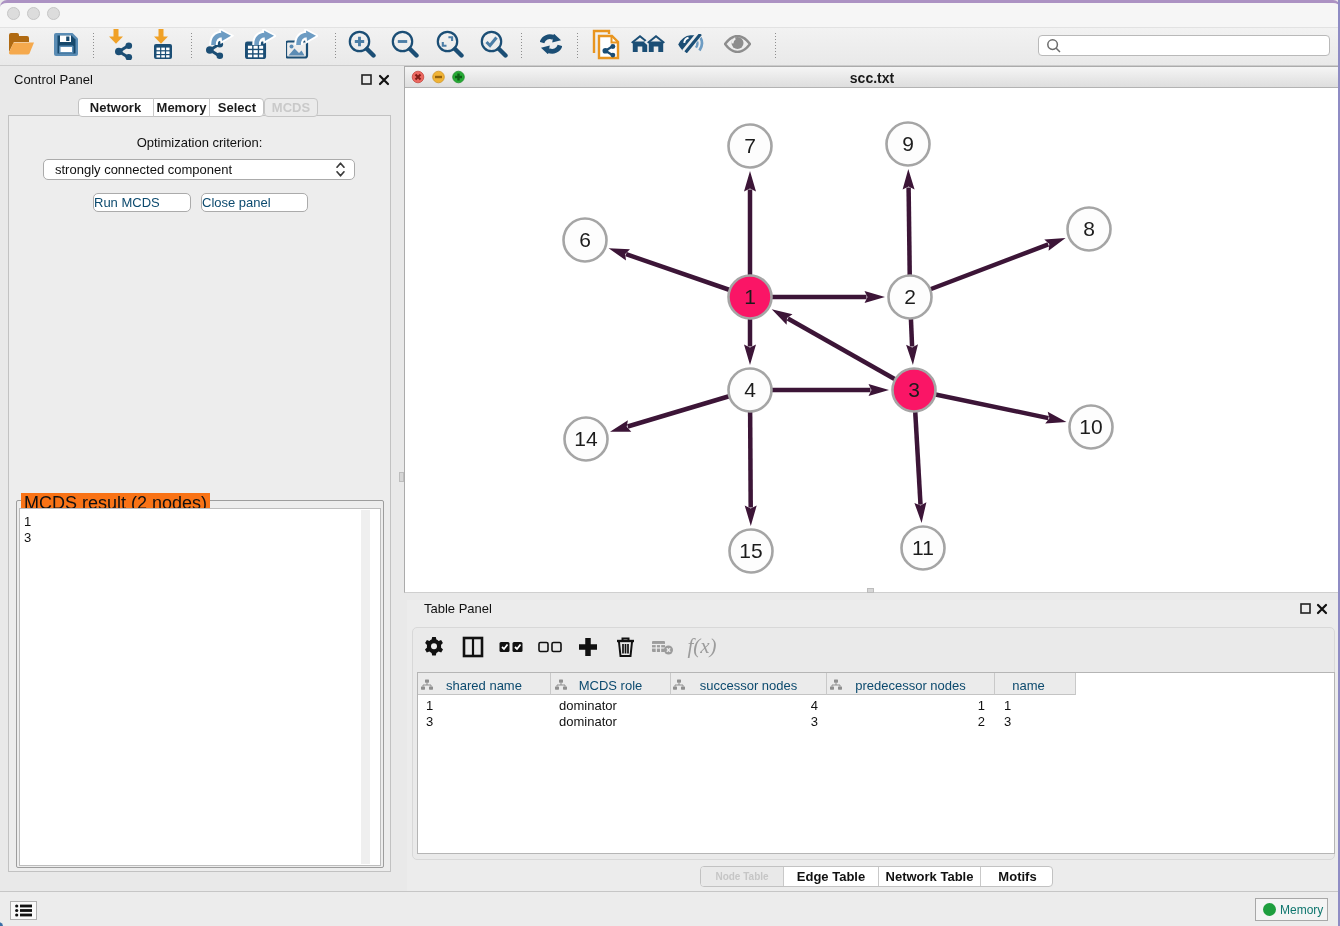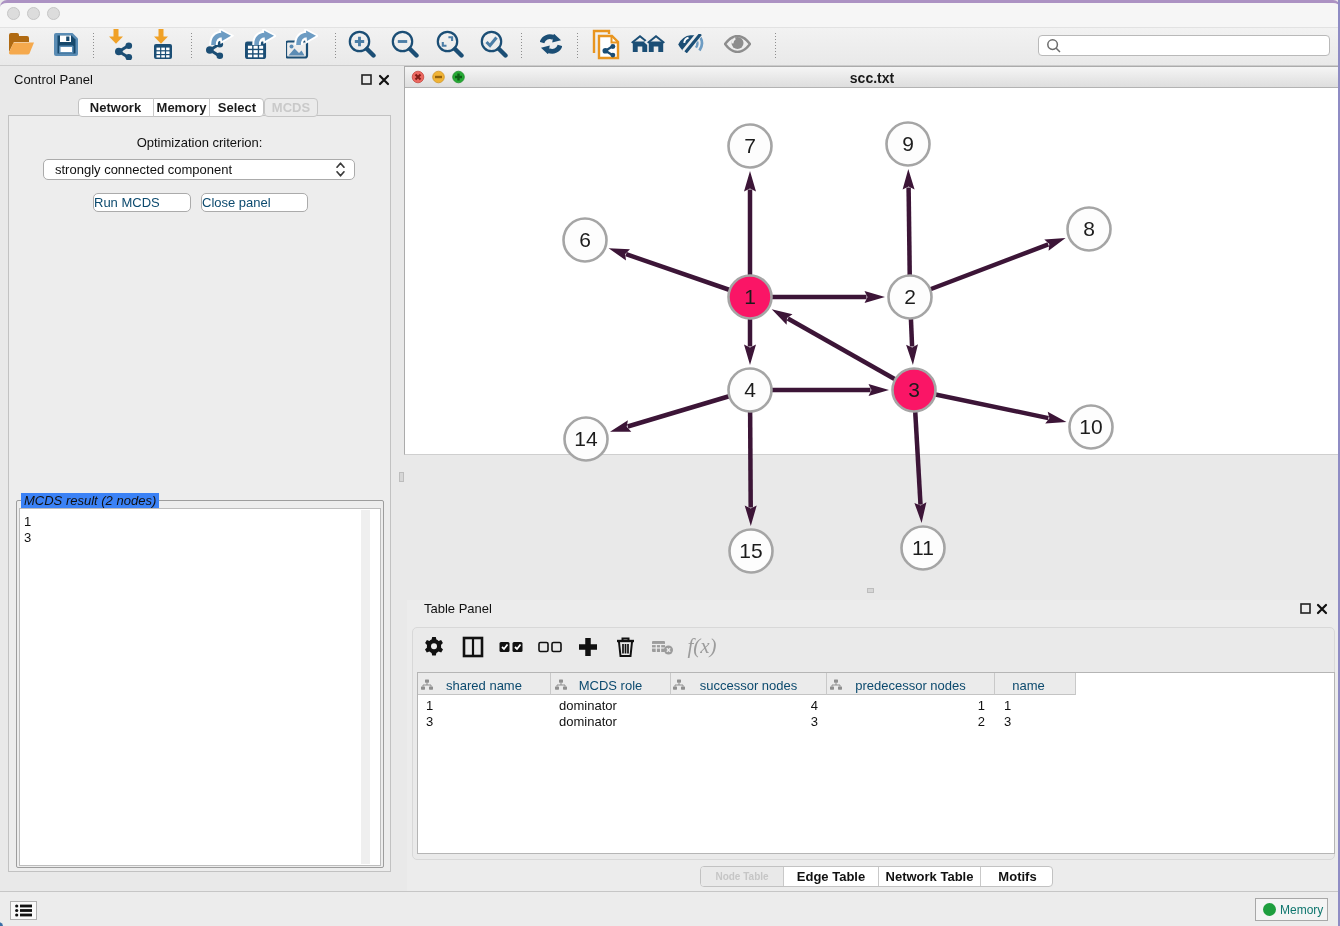--- a/index.html
+++ b/index.html
@@ -31,27 +31,27 @@
 .tab.sel { background:#ebebeb; color:#c9c9c9; border:1px solid #c6c6c6; border-radius:4px; line-height:17px; }
 #cp-content { position:absolute; left:8px; top:49px; width:383px; height:757px;
   background:#ededed; border:1px solid #c2c2c2; z-index:1; }
 #opt-label { position:absolute; left:0; top:19px; width:100%; text-align:center; font-size:13px; color:#111; }
 #dropdown { position:absolute; left:34px; top:43px; width:312px; height:21px; background:#fff;
   border:1px solid #ababab; border-radius:5px; font-size:13px; line-height:19px; padding-left:11px; color:#111; }
 .btn { position:absolute; top:77px; height:19px; background:#fff; border:1px solid #ababab;
   border-radius:5px; font-size:13px; text-align:left; line-height:17px; color:#0c4a6e; }
 #fieldset { position:absolute; left:7px; top:384px; width:368px; height:368px;
   border:1px solid #9d9d9d; border-radius:2px; }
-#fieldset-label { position:absolute; left:4px; top:-8px; background:#3b82f6; padding:0 3px; font-size:13px; color:#111;font-style:italic; }
+#fieldset-label { position:absolute; left:4px; top:-8px; background:#f97316; padding:0 3px; font-size:18px; color:#111; }
 #result-list { position:absolute; left:2px; top:7px; width:362px; height:358px; background:#fff;
   border:1px solid #bdbdbd; font-size:13px; color:#111; }
 #result-scroll { position:absolute; right:10px; top:1px; width:9px; height:354px; background:#efefef; }
 
 
-#netwin { left:404px; top:66px; width:936px; height:389px; background:#fff;
+#netwin { left:404px; top:66px; width:936px; height:527px; background:#fff;
   border:1px solid #ababab; border-right-color:#c9c9c9; border-bottom-color:#cfcfcf; }
 #nettitle { position:absolute; left:0; top:0; width:100%; height:21px;
   background:linear-gradient(#f5f5f5,#dedede); border-bottom:1px solid #b3b3b3; }
 #nettitle-text { position:absolute; top:3px; width:100%; text-align:center; font-size:14px; font-weight:bold; color:#1a1a1a; }
 
 
 #tpanel { left:407px; top:600px; width:933px; height:293px; background:#ececec; }
 #tpanel-title { position:absolute; left:17px; top:1px; font-size:13px; color:#111; }
 #ttable { position:absolute; left:10px; top:72px; width:918px; height:182px; background:#fff; border:1px solid #b5b5b5; }
 .th { position:absolute; top:0; height:22px; background:#ebebeb; border-right:1px solid #c9c9c9;

